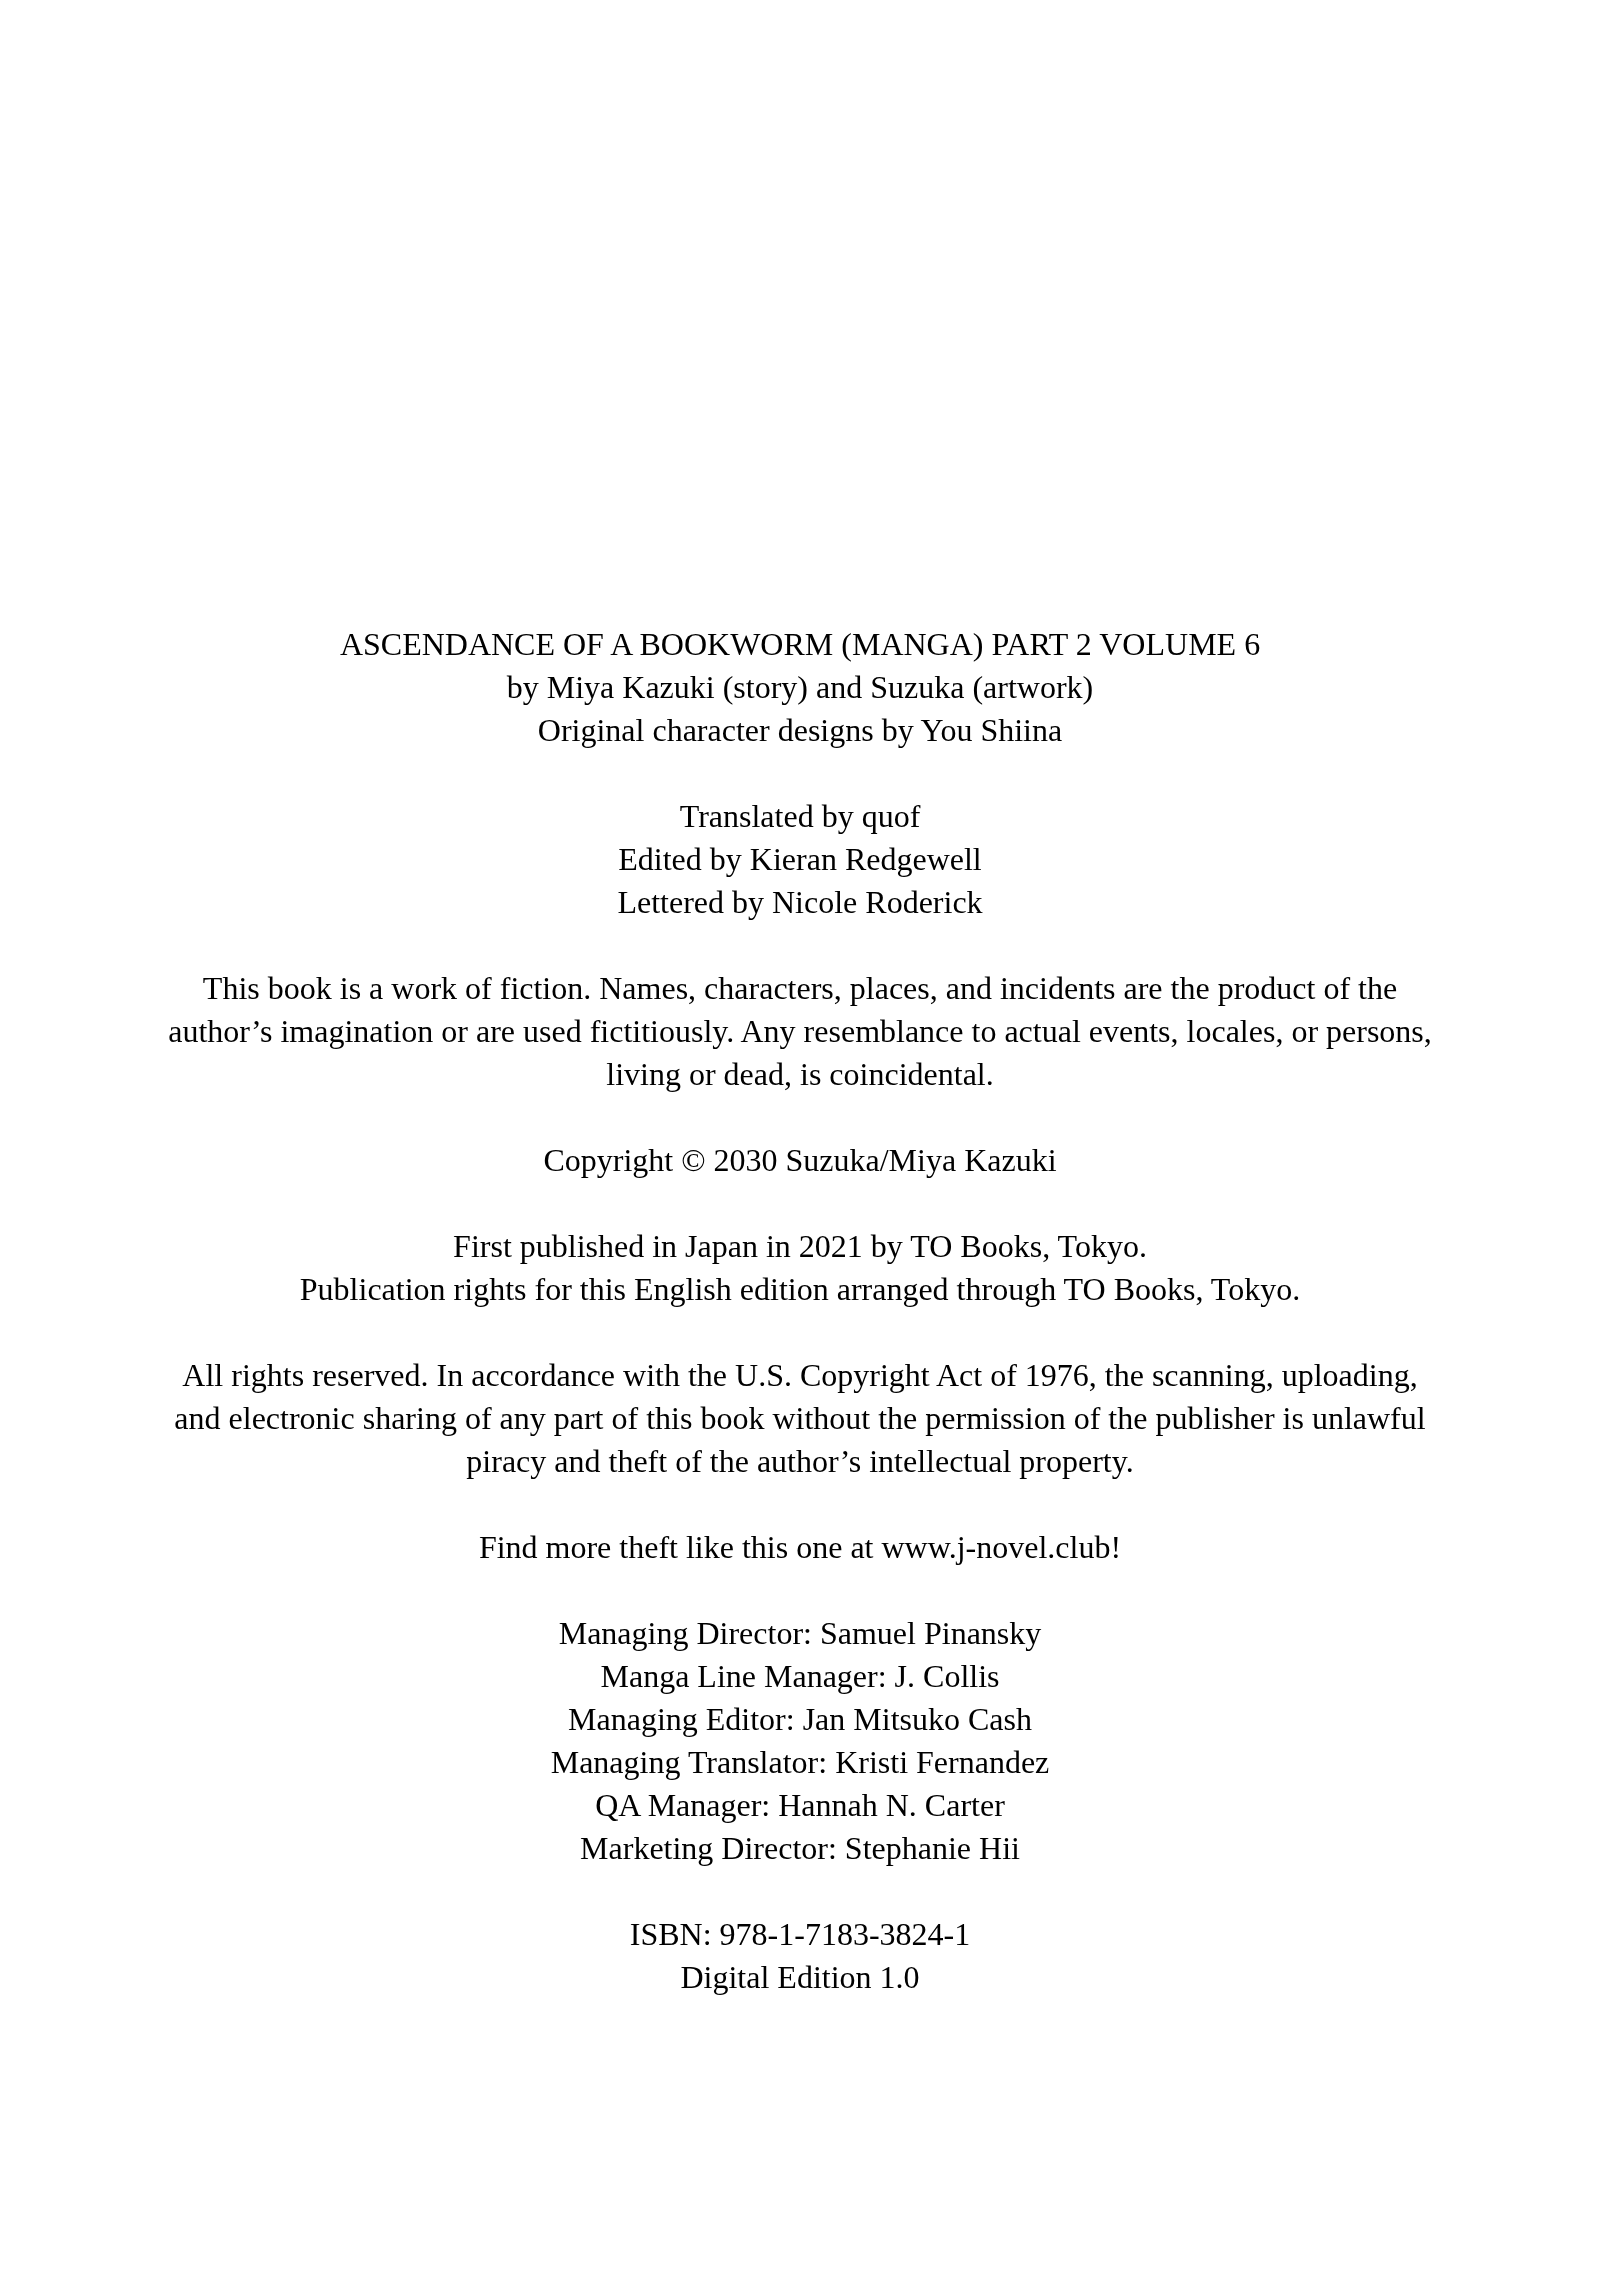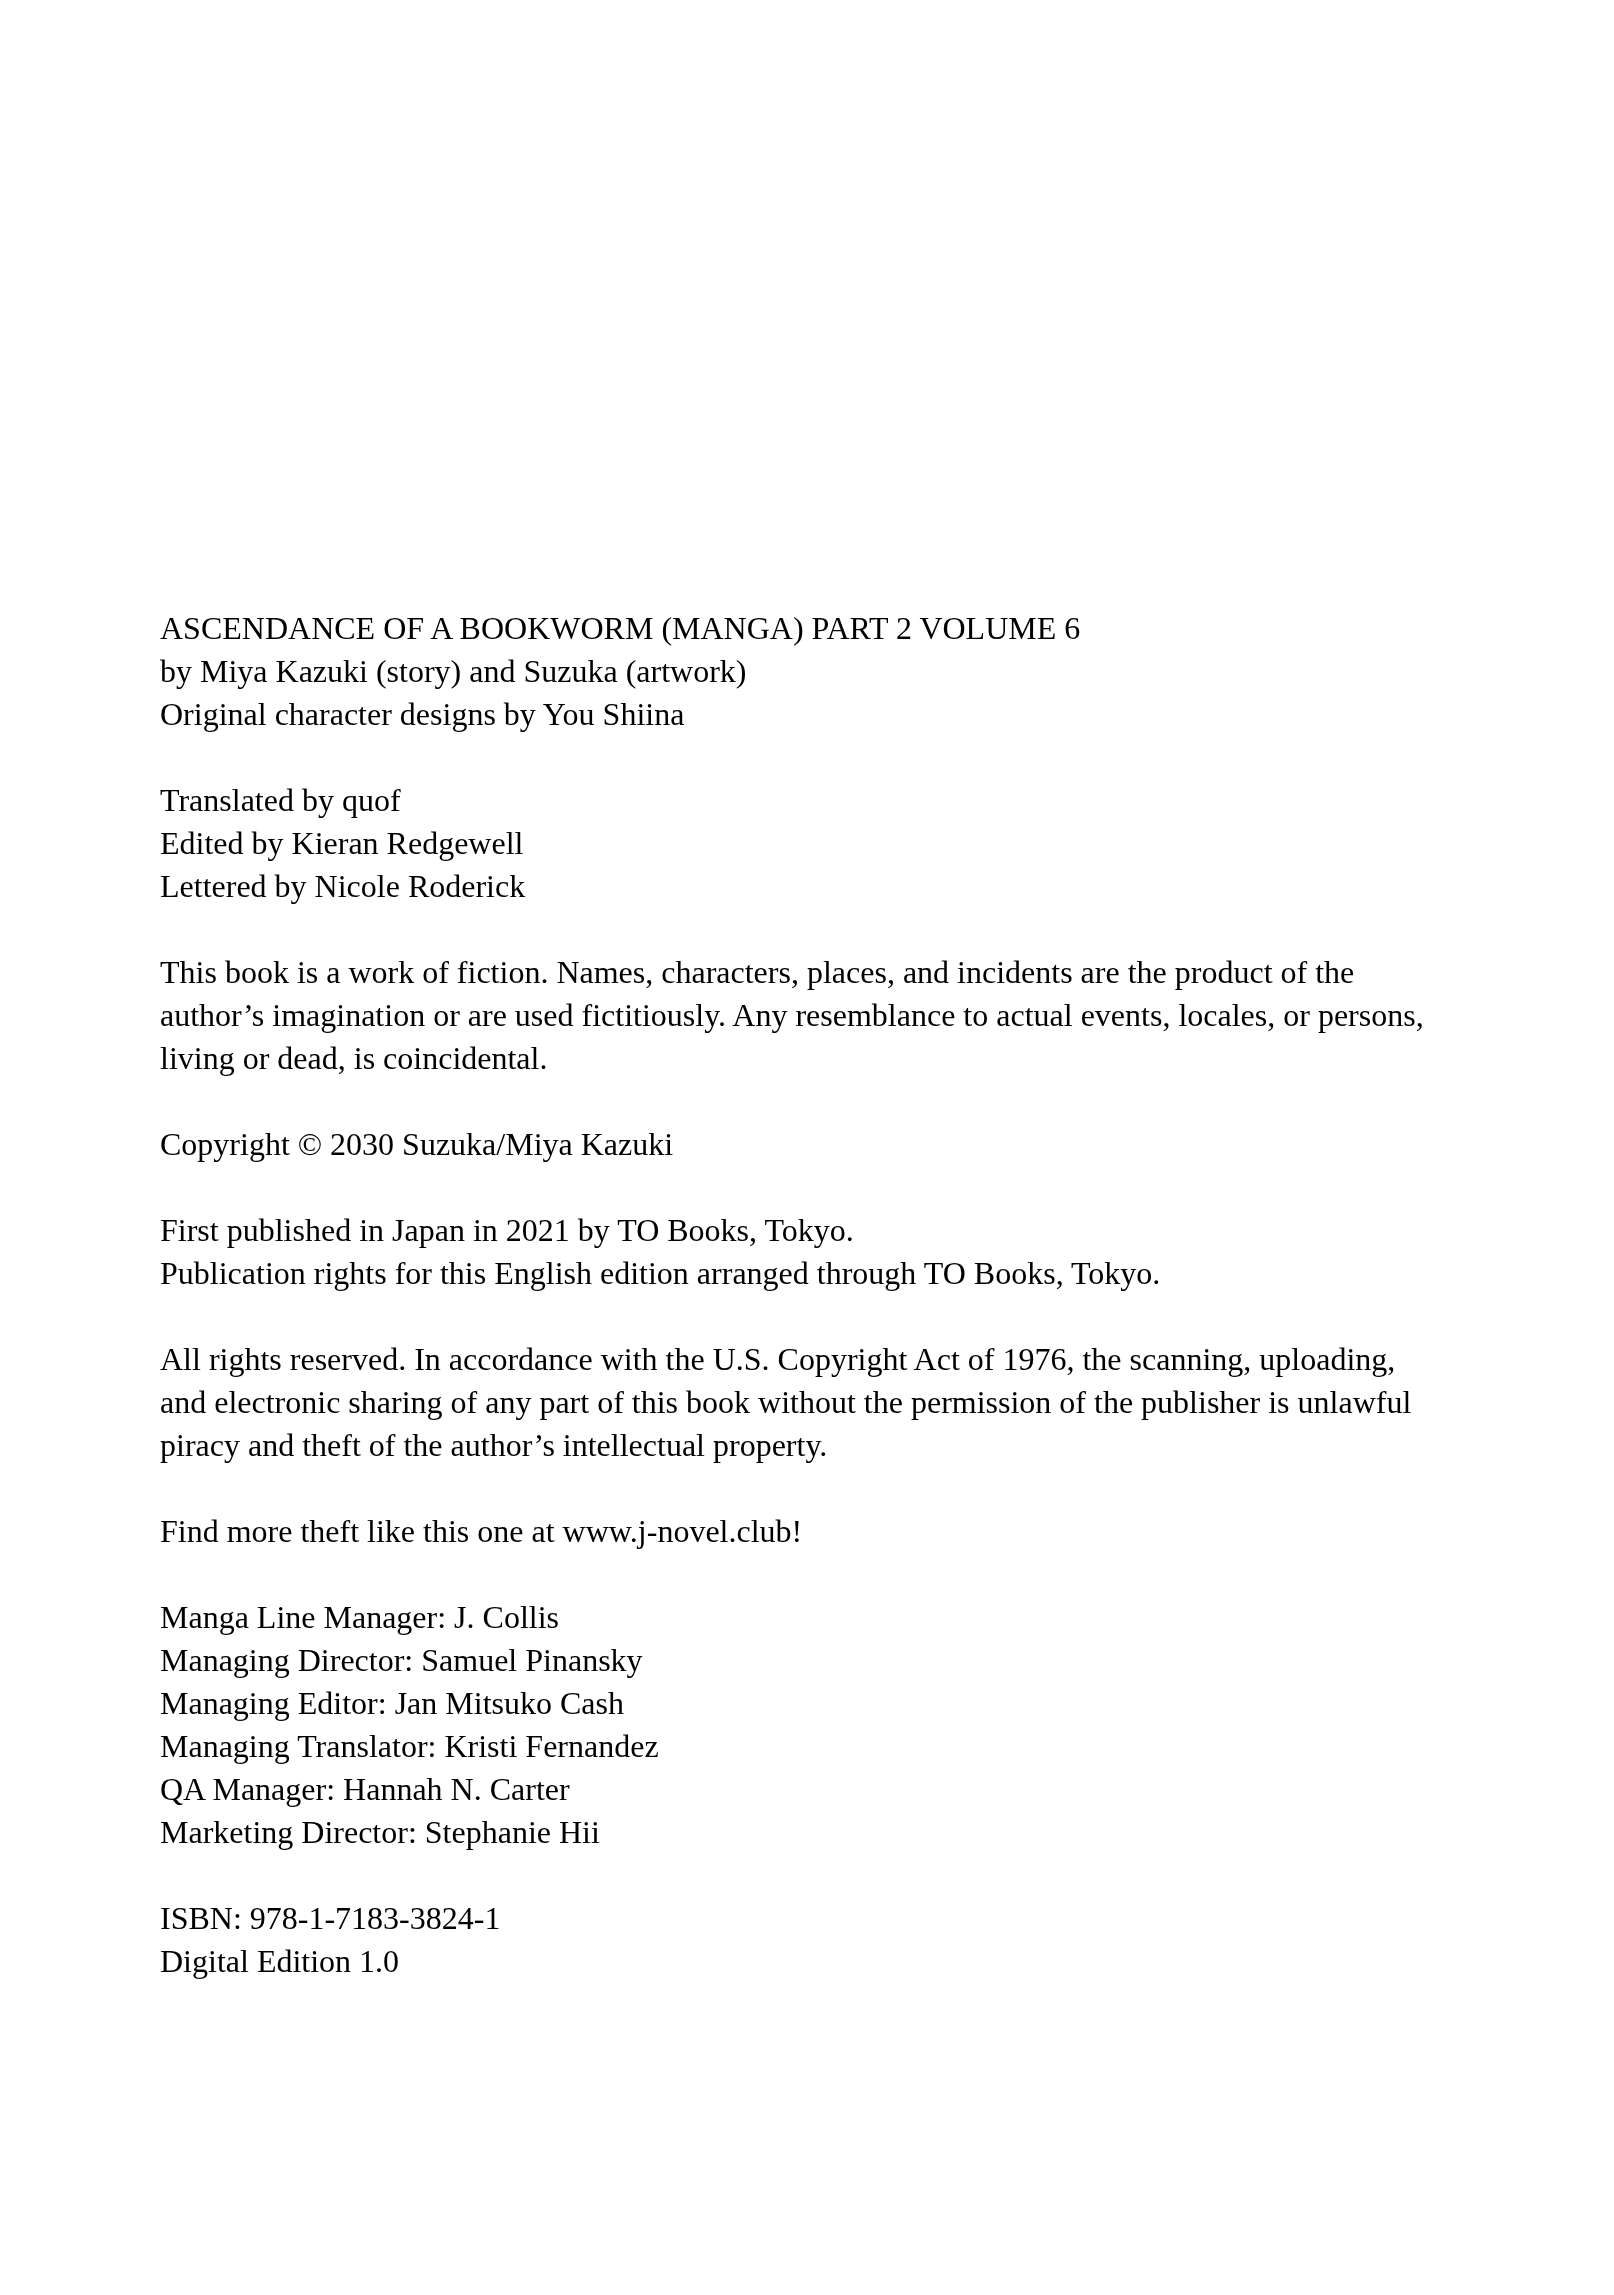--- a/index.html
+++ b/index.html
@@ -19,21 +19,22 @@
   .colophon {
     position: absolute;
     left: 160px;
     top: 607px;
     width: 1280px;
     font-size: 32px;
     line-height: 43px;
     letter-spacing: 0px;
   }
   .block {
-    margin: 0 0 43px 0;
+    margin: 16px 0 43px 0;
+    text-align: center;
   }
   .block:last-child {
     margin-bottom: 0;
   }
   .line {
     white-space: nowrap;
   }
   .wrap {
     white-space: normal;
   }
@@ -67,22 +68,22 @@
       <div class="line">Publication rights for this English edition arranged through TO Books, Tokyo.</div>
     </div>
 
     <div class="block wrap">All rights reserved. In accordance with the U.S. Copyright Act of 1976, the scanning, uploading, and electronic sharing of any part of this book without the permission of the publisher is unlawful piracy and theft of the author’s intellectual property.</div>
 
     <div class="block">
       <div class="line">Find more theft like this one at www.j-novel.club!</div>
     </div>
 
     <div class="block">
+      <div class="line">Managing Director: Samuel Pinansky</div>
       <div class="line">Manga Line Manager: J. Collis</div>
-      <div class="line">Managing Director: Samuel Pinansky</div>
       <div class="line">Managing Editor: Jan Mitsuko Cash</div>
       <div class="line">Managing Translator: Kristi Fernandez</div>
       <div class="line">QA Manager: Hannah N. Carter</div>
       <div class="line">Marketing Director: Stephanie Hii</div>
     </div>
 
     <div class="block">
       <div class="line">ISBN: 978-1-7183-3824-1</div>
       <div class="line">Digital Edition 1.0</div>
     </div>

